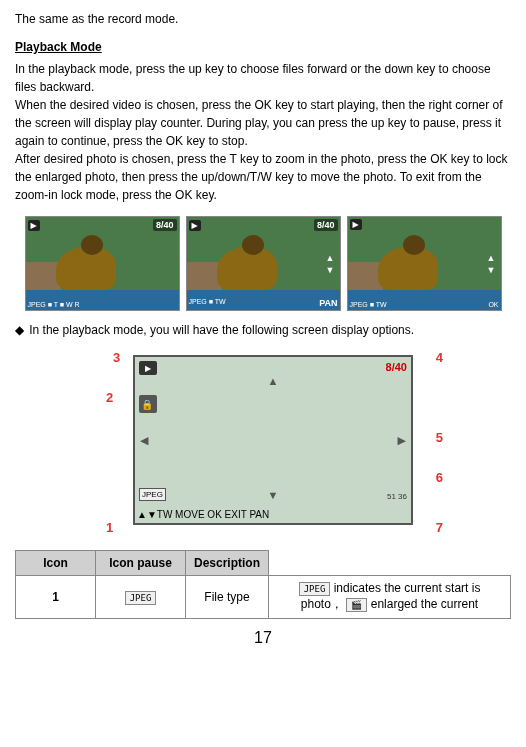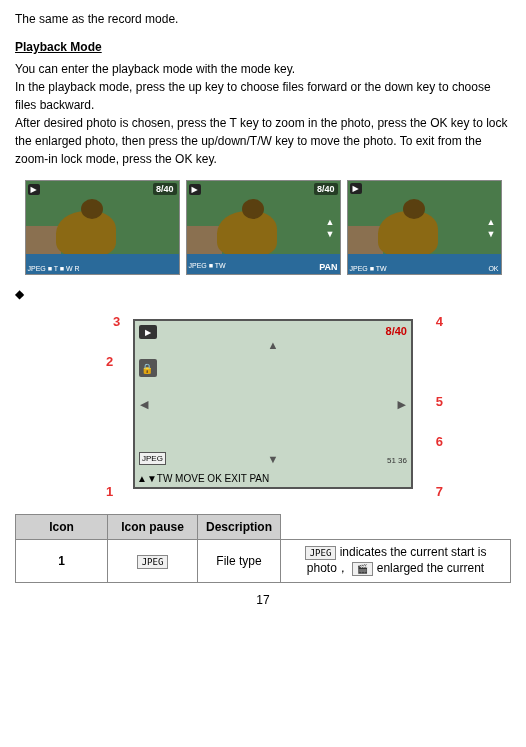--- a/index.html
+++ b/index.html
@@ -181,21 +181,21 @@
       text-align: center;
       vertical-align: middle;
     }
 
     .icon-table thead th {
       background: #d0d0d0;
       font-weight: bold;
     }
 
     .icon-cell {
-      width: 92px;
+      width: 80px;
     }
 
     .icon-name-cell {
       width: 90px;
     }
 
     .desc-cell {
       text-align: left;
     }
 
@@ -208,21 +208,21 @@
       font-family: monospace;
     }
 
     .row-num {
       font-weight: bold;
     }
 
     .page-number {
       text-align: center;
       margin-top: 10px;
-      font-size: 12px;
+      font-size: 16px;
     }
 
     
     .num-3 { top: 5px; left: 35px; }
     .num-4 { top: 5px; right: 5px; }
     .num-2 { top: 45px; left: 28px; }
     .num-5 { top: 85px; right: 5px; }
     .num-6 { top: 125px; right: 5px; }
     .num-1 { bottom: 5px; left: 28px; }
     .num-7 { bottom: 5px; right: 5px; }
@@ -331,22 +331,22 @@
       color: #333;
     }
   </style>
 </head>
 <body>
 
 <p class="text-block">The same as the record mode.</p>
 
 <div class="text-block">
   <div class="section-title">Playback Mode</div>
-  <p>You can enter the playback mode with the mode key.</p>
   <p>In the playback mode, press the up key to choose files forward or the down key to choose files backward.</p>
+  <p>When the desired video is chosen, press the OK key to start playing, then the right corner of the screen will display play counter. During play, you can press the up key to pause, press it again to continue, press the OK key to stop.</p>
   <p>After desired photo is chosen, press the T key to zoom in the photo, press the OK key to lock the enlarged photo, then press the up/down/T/W key to move the photo. To exit from the zoom-in lock mode, press the OK key.</p>
 </div>
 
 <div class="screenshots-row">
 
   <div class="screenshot-thumb">
     <div class="dock"></div>
     <div class="duck-body"></div>
     <div class="duck-head"></div>
     <div class="water"></div>
@@ -392,20 +392,21 @@
     </div>
     <div class="nav-arrows">
       <span>▲</span>
       <span>▼</span>
     </div>
   </div>
 </div>
 
 <div class="bullet-line">
   <span class="bullet-diamond">◆</span>
+  <span>In the playback mode, you will have the following screen display options.</span>
 </div>
 
 <div class="diagram-container">
 
   <span class="num-label num-3">3</span>
   <span class="num-label num-2">2</span>
   <span class="num-label num-1">1</span>
   <span class="num-label num-4">4</span>
   <span class="num-label num-5">5</span>
   <span class="num-label num-6">6</span>

